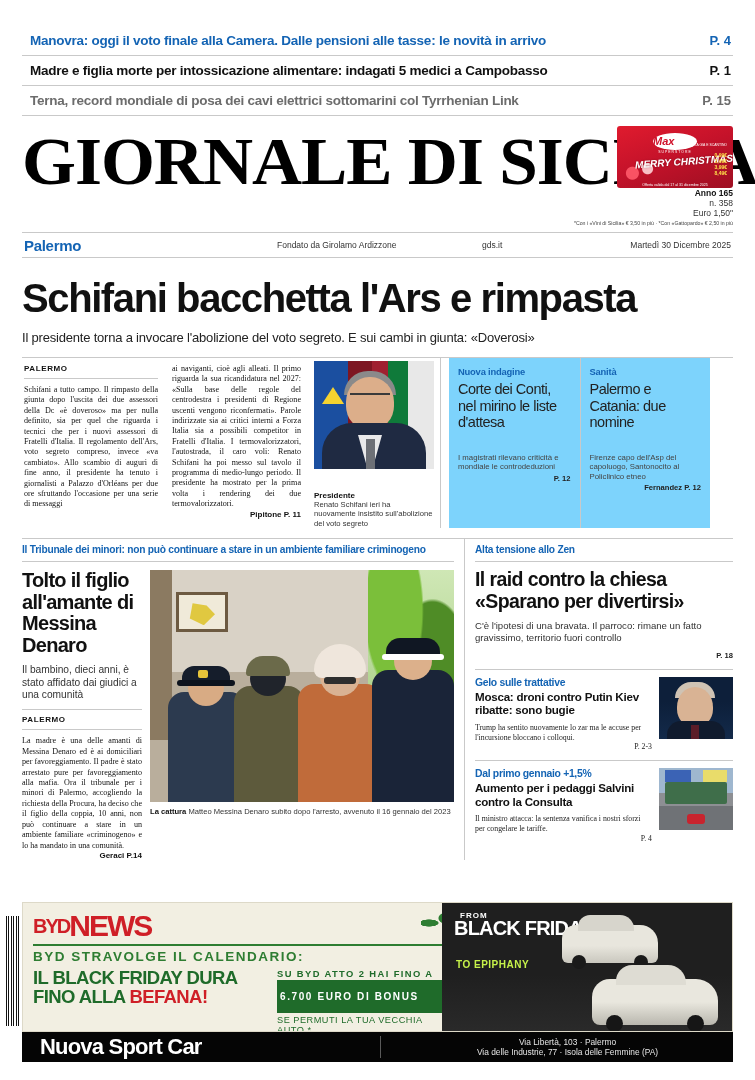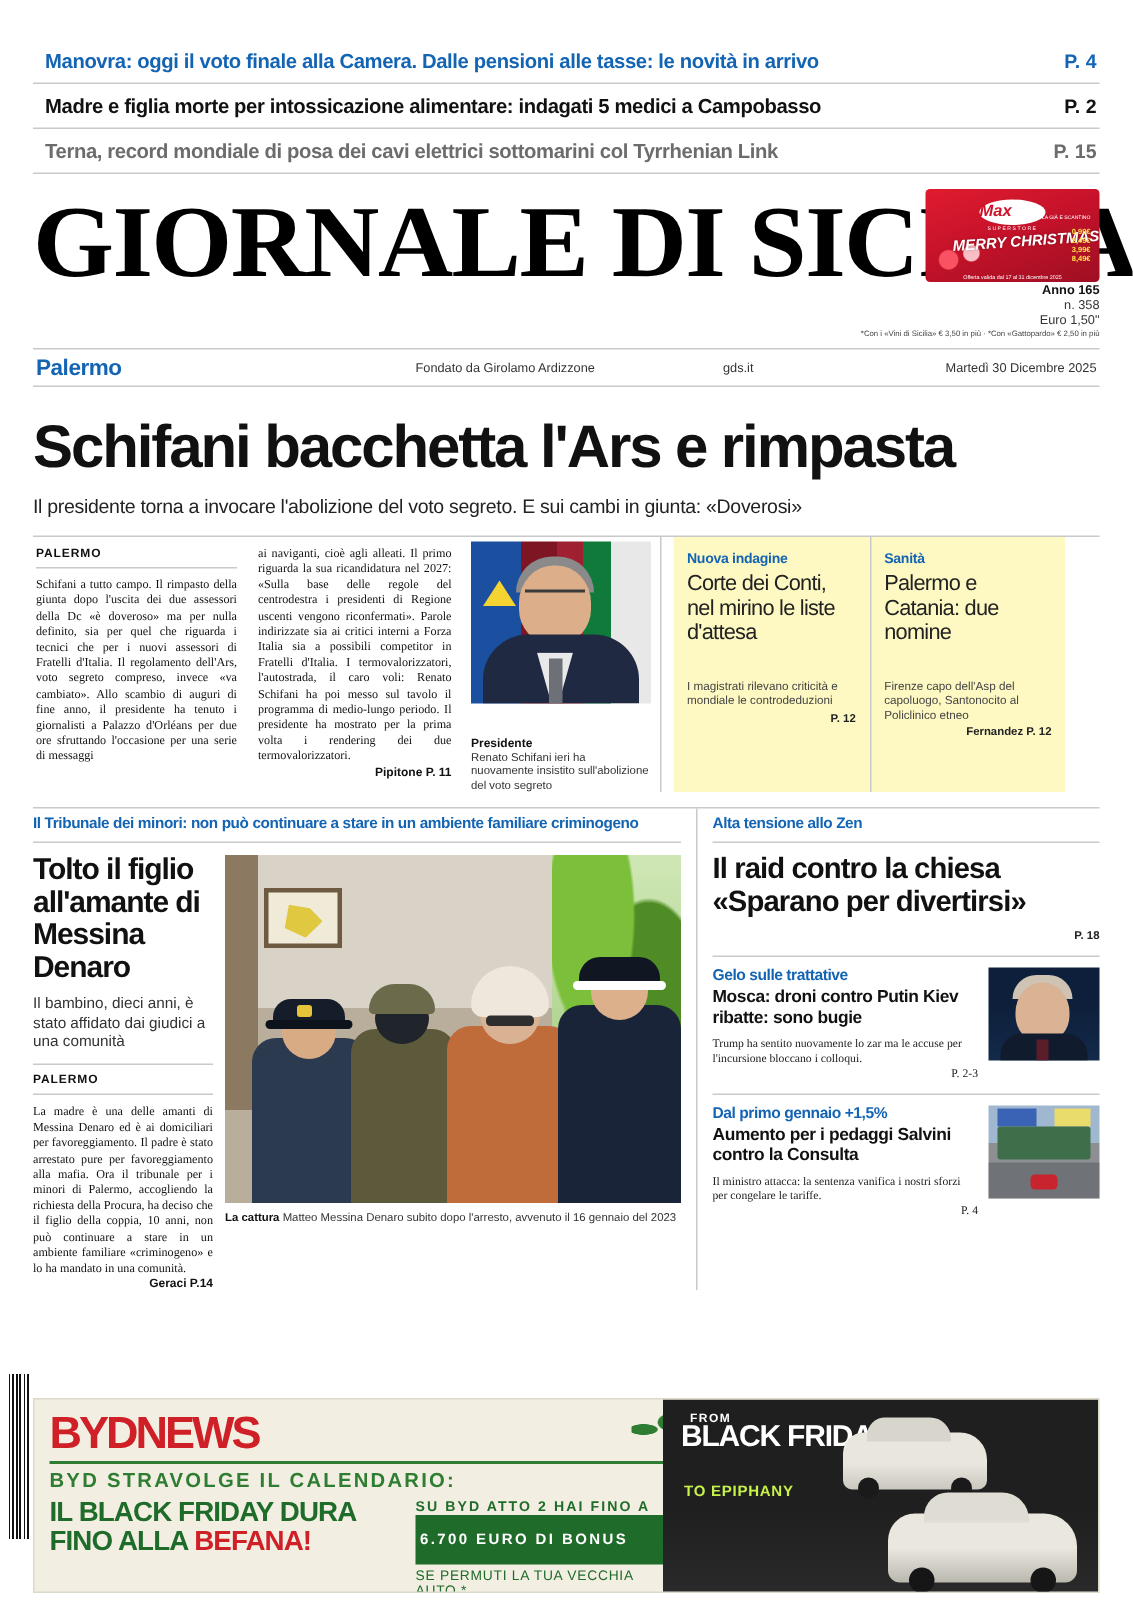--- a/index.html
+++ b/index.html
@@ -116,21 +116,21 @@
   .photo-schifani .glass { position:absolute; left:36px; top:32px; width:40px; height:8px; border-top:2px solid #3a3a3a; }
   .photo-schifani .suit { position:absolute; left:8px; bottom:0; width:104px; height:46px; background:#1f2a42; border-radius:30px 30px 0 0;}
   .photo-schifani .shirt { position:absolute; left:44px; bottom:0; width:24px; height:34px; background:#e9e9ea; clip-path: polygon(0 0,100% 0,60% 100%,40% 100%);}
   .photo-schifani .tie { position:absolute; left:52px; bottom:0; width:9px; height:30px; background:#6d7076;}
   .photo-cap { padding-top:22px; }
   .photo-cap .cap-title { font-size:8px; font-weight:bold; color:#111; }
   .photo-cap .cap-body { font-size:7.6px; line-height:9.4px; color:#333; }
 
   .col-right { width: 270px; display:flex; padding-left: 8px; border-left: 1px solid #c9c9c9;}
   .brief {
-    width: 50%; padding: 8px 9px 6px 9px; background:#fef9c3; position:relative;
+    width: 50%; padding: 8px 9px 6px 9px; background:#7dd3fc; position:relative;
   }
   .brief + .brief { border-left: 1px solid #c9c9c9; }
   .brief .b-kicker { color:#1464b4; font-weight: bold; font-size: 9.4px; letter-spacing:-.2px; }
   .brief .b-title { font-size: 14.5px; line-height: 16.5px; color:#222; letter-spacing:-.5px; margin-top:4px; font-weight:300; }
   .brief .b-sub { font-size: 7.8px; line-height: 9.6px; color:#444; margin-top: 22px; }
   .brief .b-page { text-align:right; font-size:7.6px; font-weight:bold; color:#222; margin-top:2px;}
   .brief .b-page em { font-style: normal; }
 
   
   .band2 { display:flex; margin-top: 10px; border-top: 1px solid #c9c9c9; }
@@ -212,21 +212,21 @@
   .thumb-toll .car { position:absolute; left:28px; bottom:6px; width:18px; height:10px; background:#c8242e; border-radius:3px;}
 
   
   .adwrap { position:absolute; left:22px; right:22px; bottom: 18px; }
   .barcode { position:absolute; left:-16px; bottom:36px; width:14px; height:110px;
     background: repeating-linear-gradient(90deg,#111 0 1px,#fff 1px 2px,#111 2px 3.2px,#fff 3.2px 5px); }
 
   .ad { position:relative; height: 130px; background: #f2efe2; overflow:hidden; border:1px solid #ddd9c8;}
   .ad-left { position:absolute; left:0; top:0; width:442px; height:130px; padding: 6px 10px; }
   .byd-head { display:flex; align-items:center; height: 34px; }
-  .byd-logo { font-size: 30px; font-weight: bold; color:#cf1f27; letter-spacing:-2px; font-family:"Liberation Sans",sans-serif;}
+  .byd-logo { font-size: 20px; font-weight: bold; color:#cf1f27; letter-spacing:-2px; font-family:"Liberation Sans",sans-serif;}
   .byd-news { font-size: 30px; font-weight: bold; color:#cf1f27; letter-spacing:-2px; }
   .byd-rule { border-bottom: 2px solid #2e7d32; margin: 1px 0 3px; }
   .byd-sub { font-size: 13.5px; font-weight: bold; color:#2e7d32; letter-spacing: 1.5px; }
   .byd-claimrow { display:flex; margin-top: 4px; }
   .byd-claim { width: 236px; }
   .byd-claim .l1 { font-size: 18.5px; font-weight:bold; color:#1f6b2a; letter-spacing:-.6px; line-height:19px;}
   .byd-claim .l2 { font-size: 18.5px; font-weight:bold; color:#1f6b2a; letter-spacing:-.6px; line-height:19px;}
   .byd-claim .l2 em { font-style:normal; color:#cf1f27; }
   .byd-offer { flex:1; padding-left: 8px; }
   .byd-offer .o1 { font-size: 9.4px; font-weight:bold; color:#1f6b2a; letter-spacing:1.4px;}
@@ -260,21 +260,21 @@
 
 <div class="page">
 
   <div class="teasers">
     <div class="teaser t-blue">
       <div class="teaser-text">Manovra: oggi il voto finale alla Camera. Dalle pensioni alle tasse: le novità in arrivo</div>
       <div class="teaser-page">P.  4</div>
     </div>
     <div class="teaser t-black">
       <div class="teaser-text">Madre e figlia morte per intossicazione alimentare: indagati 5 medici a Campobasso</div>
-      <div class="teaser-page">P.  2</div>
+      <div class="teaser-page">P.  1</div>
     </div>
     <div class="teaser t-gray">
       <div class="teaser-text">Terna, record mondiale di posa dei cavi elettrici sottomarini col Tyrrhenian Link</div>
       <div class="teaser-page">P. 15</div>
     </div>
     <div class="teasers-bottom"></div>
   </div>
 
   <div class="masthead">
     <div class="logo">GIORNALE DI SICILIA</div>
@@ -414,20 +414,21 @@
             <span>Matteo Messina Denaro subito dopo l'arresto, avvenuto il 16 gennaio del 2023</span>
           </div>
         </div>
       </div>
     </div>
 
     <div class="band-right">
       <div class="blueline">Alta tensione allo Zen</div>
       <div class="big2">
         <h2>Il raid contro la chiesa «Sparano per divertirsi»</h2>
+        <div class="deck3">C'è l'ipotesi di una bravata. Il parroco: rimane un fatto gravissimo, territorio fuori controllo</div>
         <div class="pg">P. 18</div>
       </div>
 
       <div class="minibox">
         <div class="mb-text">
           <div class="mb-kicker">Gelo sulle trattative</div>
           <div class="mb-title">Mosca: droni contro Putin Kiev ribatte: sono bugie</div>
           <div class="mb-body">Trump ha sentito nuovamente lo zar ma le accuse per l'incursione bloccano i colloqui.</div>
           <div class="mb-pg">P. 2-3</div>
         </div>
@@ -495,15 +496,23 @@
           <div class="w" style="left:10px"></div>
           <div class="w" style="right:10px"></div>
         </div>
         <div class="car2">
           <div class="w" style="left:14px"></div>
           <div class="w" style="right:14px"></div>
         </div>
       </div>
     </div>
 
+    <div class="adbar">
+      <div class="nsc">Nuova Sport Car</div>
+      <div class="divider"></div>
+      <div class="addr">
+        <div>Via Libertà, 103 · Palermo</div>
+        <div>Via delle Industrie, 77 · Isola delle Femmine (PA)</div>
+      </div>
+    </div>
   </div>
 
 </div>
 
 </body></html>

